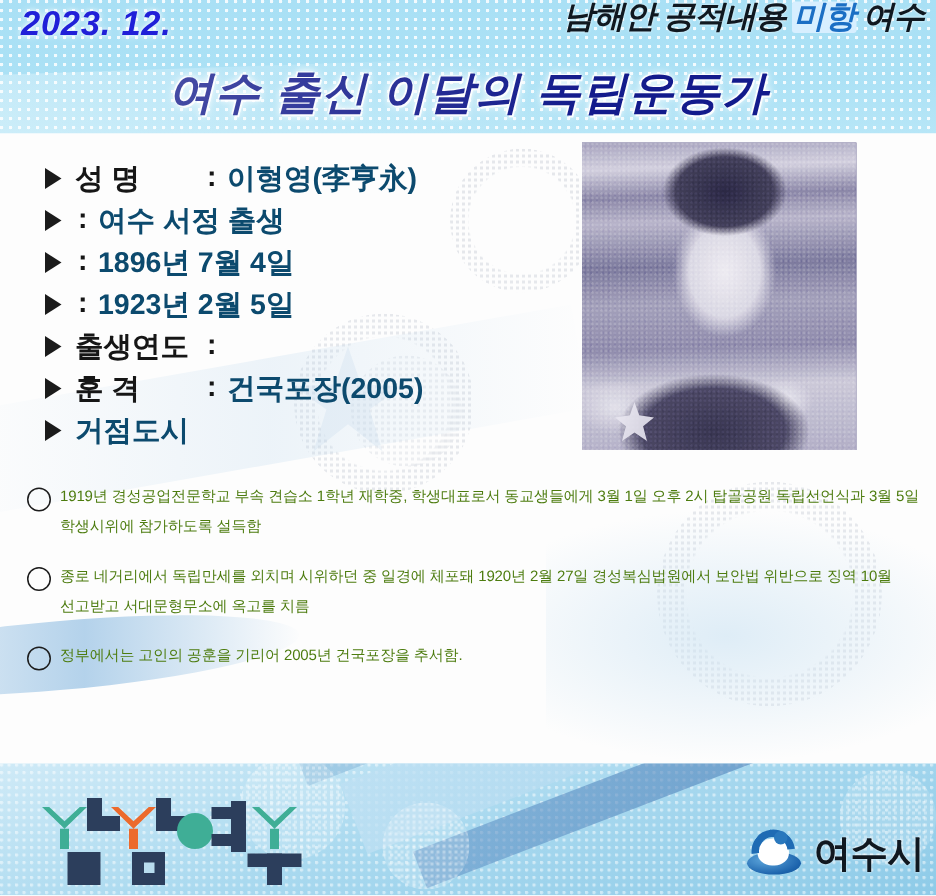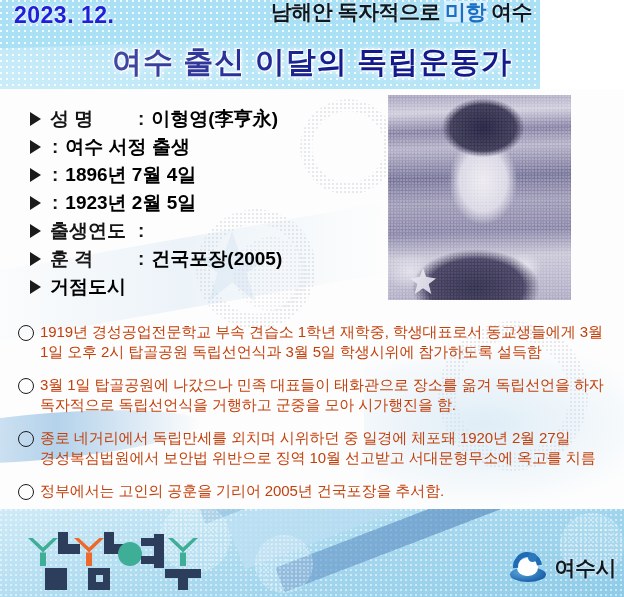--- a/index.html
+++ b/index.html
@@ -18,26 +18,27 @@
     height: 597px;
     overflow: hidden;
     background: #ffffff;
     user-select: none;
   }
 
   
   .header-band {
     position: absolute;
     left: 0; top: 0;
-    width: 540px;
+    width: 624px;
     height: 89px;
     background:
       radial-gradient(circle at 1px 1px, rgba(255,255,255,.85) 1px, transparent 1.4px) 0 0 / 6px 6px,
       linear-gradient(180deg, #a9e0f5 0%, #abe1f5 55%, #b7e6f7 100%);
     overflow: hidden;
+    font-style: italic;
   }
   .header-band::after {
     content: "";
     position: absolute;
     left: -10%; bottom: -40px;
     width: 120%; height: 90px;
     background: linear-gradient(105deg, rgba(255,255,255,.35), rgba(255,255,255,0) 60%);
     transform: rotate(-2deg);
   }
 
@@ -221,21 +222,21 @@
     flex: 0 0 auto;
     font-size: 19px;
     font-weight: 700;
     color: #161616;
     padding: 0 7px 0 2px;
   }
   .info-val {
     flex: 1 1 auto;
     font-size: 19px;
     font-weight: 700;
-    color: #000000;
+    color: #0c4a6e;
   }
 
   
   .ach-list {
     position: absolute;
     left: 10px; top: 322px;
     width: 606px;
   }
   .ach-item {
     display: flex;
@@ -244,23 +245,23 @@
   }
   .ach-marker {
     flex: 0 0 auto;
     width: 14px; height: 14px;
     margin: 3px 6px 0 8px;
     border: 1.6px solid #1c1c1c;
     border-radius: 50%;
   }
   .ach-text {
     flex: 1 1 auto;
-    font-size: 15px;
+    font-size: 10px;
     line-height: 20px;
-    color: #c2410c;
+    color: #4d7c0f;
     letter-spacing: -.1px;
     word-break: keep-all;
   }
 
   
   .footer-band {
     position: absolute;
     left: 0; top: 509px;
     width: 624px;
     height: 88px;
@@ -352,37 +353,37 @@
     transform: rotate(38deg);
   }
   .cm-dot {
     position: absolute;
     left: 20px; top: 1px;
     width: 9px; height: 9px;
     border-radius: 50%;
     background: #2a78bd;
   }
   .city-name {
-    font-size: 21px;
+    font-size: 25px;
     font-weight: 800;
     color: #101820;
     letter-spacing: -.5px;
     text-shadow: 0 0 2px rgba(255,255,255,.85);
   }
 </style>
 </head>
 <body>
 
 <div class="poster">
 
   <div class="header-band">
     <div class="date-label">2023. 12.</div>
 
     <div class="brand-slogan">
-      <span class="bs-dark">남해안 독자적으로</span>
+      <span class="bs-dark">남해안 공적내용</span>
       <span class="bs-box">미항</span>
       <span class="bs-dark">여수</span>
     </div>
 
     <div class="poster-title">여수 출신 이달의 독립운동가</div>
   </div>
 
   <div class="body-area">
 
     <div class="wm wm-ring" style="left:300px; top:10px; width:96px; height:96px;"></div>
@@ -448,24 +449,20 @@
 
   </div>
 
   <div class="ach-list">
 
     <div class="ach-item">
       <span class="ach-marker"></span>
       <span class="ach-text">1919년 경성공업전문학교 부속 견습소 1학년 재학중, 학생대표로서 동교생들에게 3월 1일 오후 2시 탑골공원 독립선언식과 3월 5일 학생시위에 참가하도록 설득함</span>
     </div>
 
-    <div class="ach-item">
-      <span class="ach-marker"></span>
-      <span class="ach-text">3월 1일 탑골공원에 나갔으나 민족 대표들이 태화관으로 장소를 옮겨 독립선언을 하자 독자적으로 독립선언식을 거행하고 군중을 모아 시가행진을 함.</span>
-    </div>
 
     <div class="ach-item">
       <span class="ach-marker"></span>
       <span class="ach-text">종로 네거리에서 독립만세를 외치며 시위하던 중 일경에 체포돼 1920년 2월 27일 경성복심법원에서 보안법 위반으로 징역 10월 선고받고 서대문형무소에 옥고를 치름</span>
     </div>
 
     <div class="ach-item">
       <span class="ach-marker"></span>
       <span class="ach-text">정부에서는 고인의 공훈을 기리어 2005년 건국포장을 추서함.</span>
     </div>

